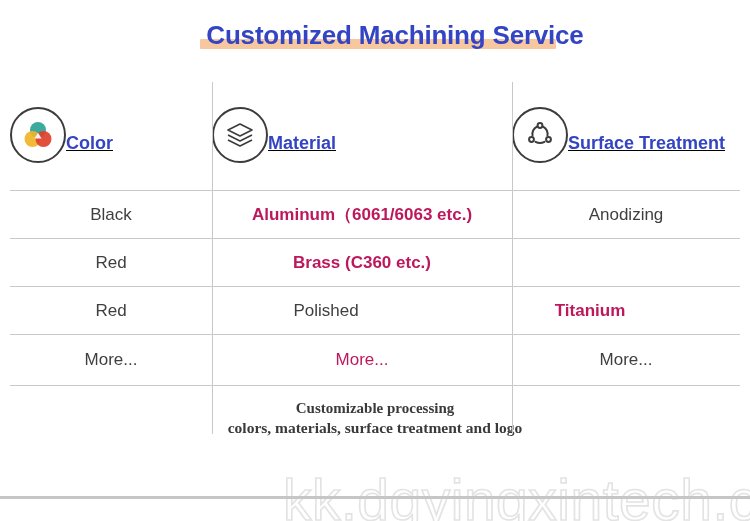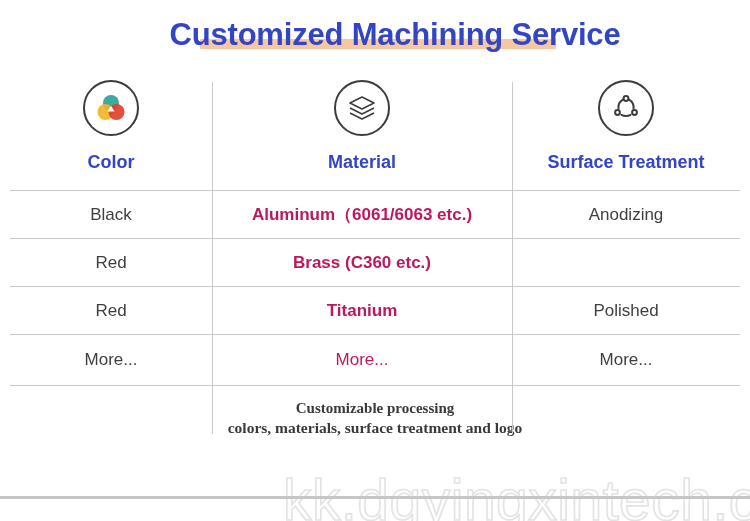--- a/index.html
+++ b/index.html
@@ -29,21 +29,21 @@
     top: 39px;
     width: 356px;
     height: 10px;
     background: #f7c49a;
     opacity: .95;
     border-radius: 1px;
   }
   .title-text {
     position: relative;
     z-index: 2;
-    font-size: 31px;
+    font-size: 26px;
     font-weight: bold;
     color: #3344c4;
     letter-spacing: -0.2px;
     white-space: nowrap;
     margin-left: 40px;
   }
 
   
   .table {
     position: relative;
@@ -60,24 +60,25 @@
     align-items: center;
     justify-content: center;
     text-align: center;
   }
   .col-0 { width: 202px; }
   .col-1 { width: 300px; }
   .col-2 { width: 228px; }
 
   
   .header-row .cell {
-    flex-direction: column;
+    flex-direction: row;
     justify-content: flex-start;
     height: 120px;
     padding-top: 10px;
+    text-decoration: underline;
   }
   .header-row {
     border-bottom: 1px solid #c9c9c9;
   }
   .icon-circle {
     width: 56px;
     height: 56px;
     border-radius: 50%;
     border: 2px solid #3c3c3c;
     display: flex;
@@ -228,22 +229,22 @@
   </div>
 
 
   <div class="row body-row">
     <div class="cell col-0">Red</div>
     <div class="cell col-1">Brass (C360 etc.)</div>
   </div>
 
   <div class="row body-row">
     <div class="cell col-0">Red</div>
+    <div class="cell col-2">Polished</div>
     <div class="cell col-1">Titanium</div>
-    <div class="cell col-2">Polished</div>
   </div>
 
   <div class="row body-row last-row">
     <div class="cell col-0">More...</div>
     <div class="cell col-1">More...</div>
     <div class="cell col-2">More...</div>
   </div>
 </div>
 
 <div class="footer">

